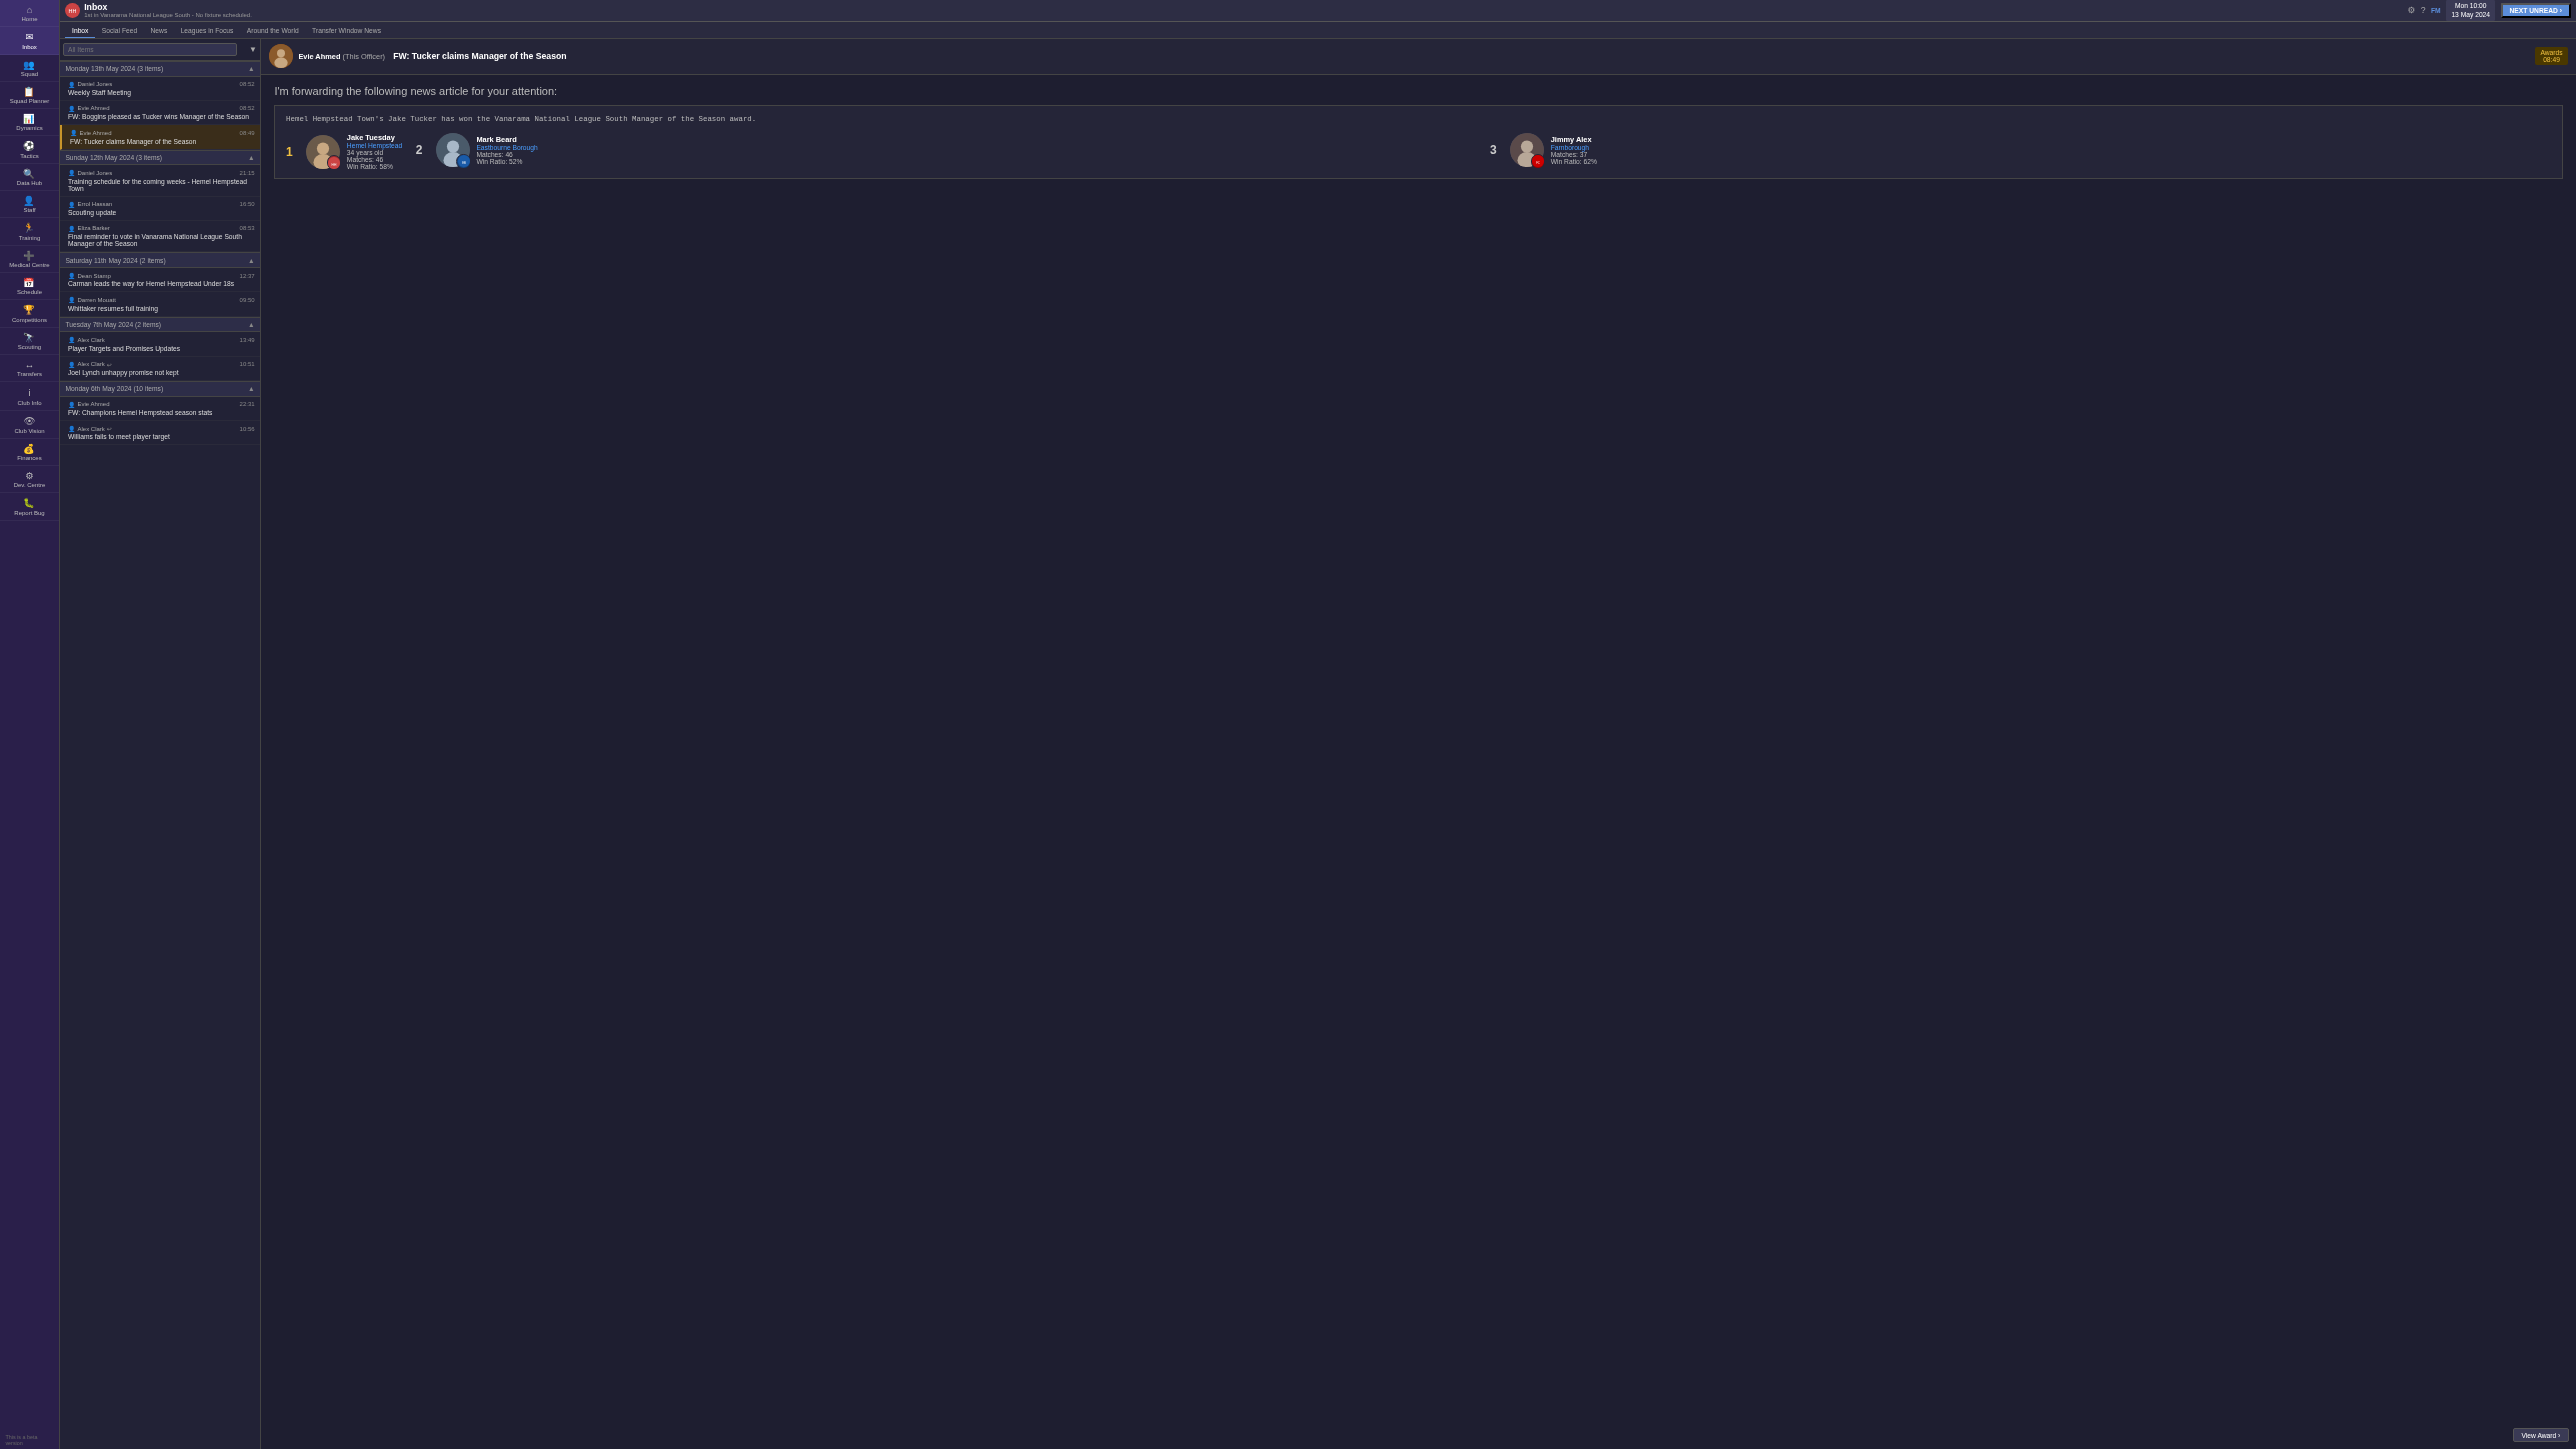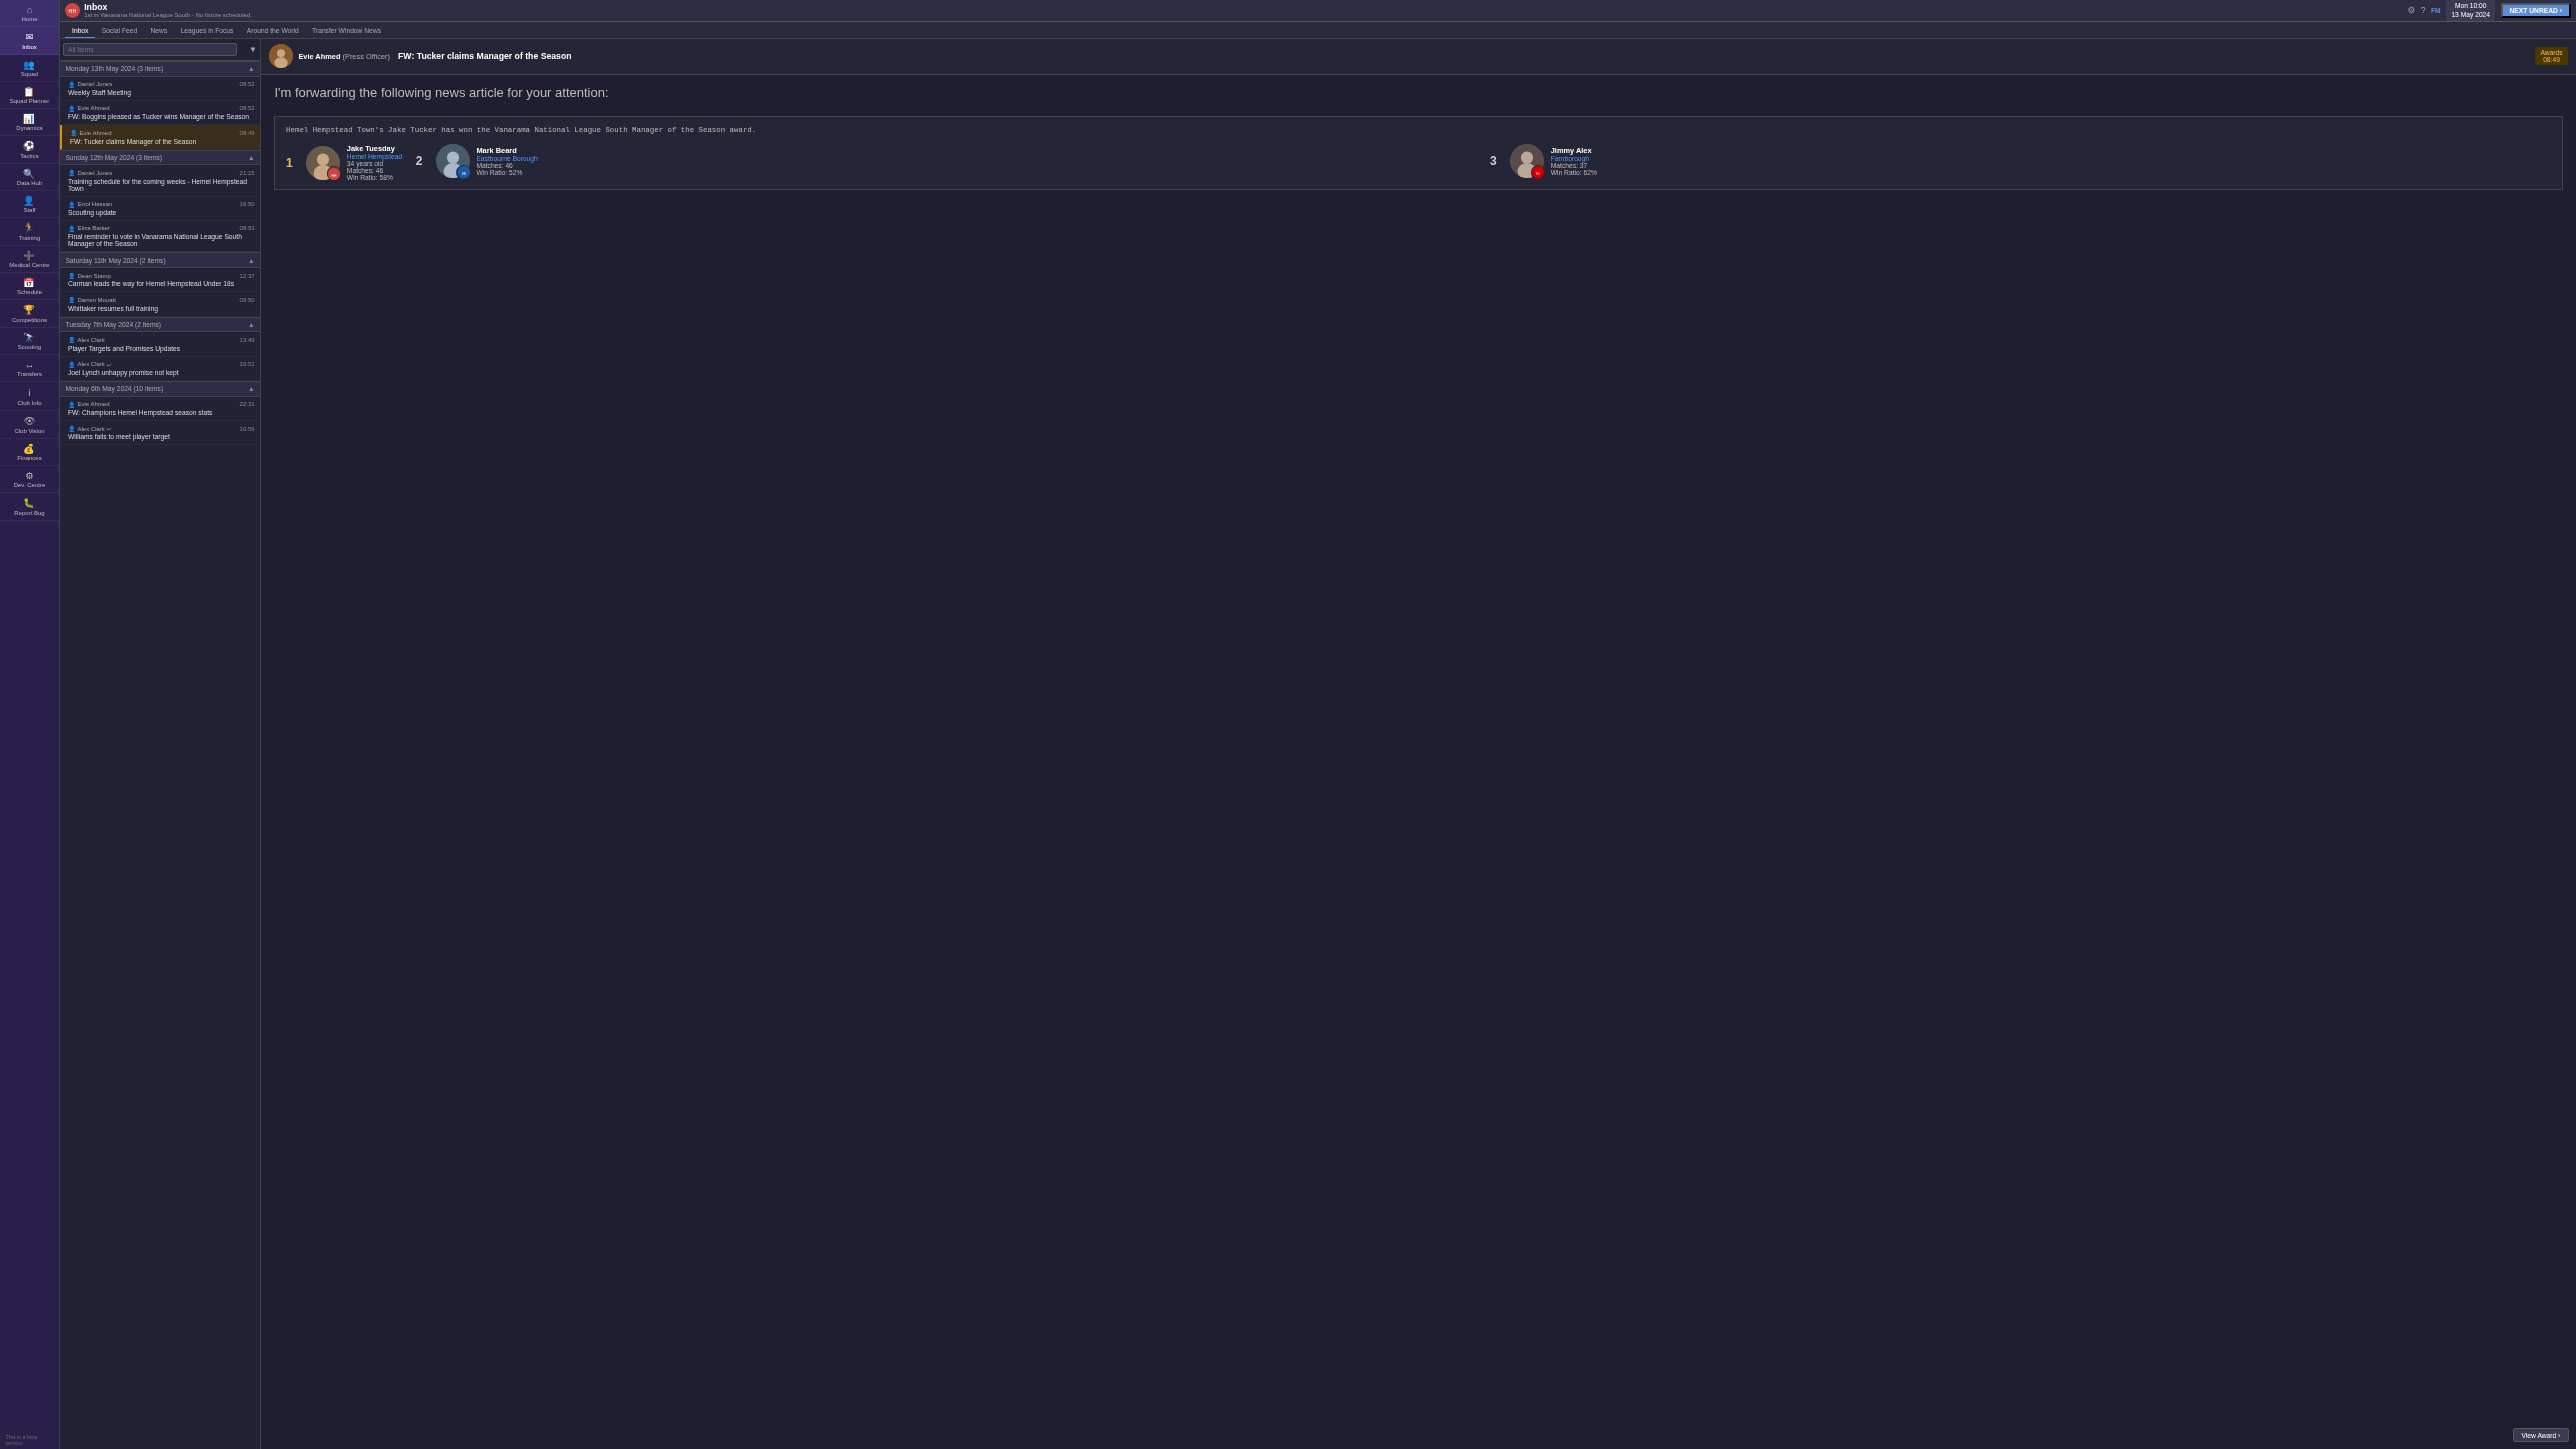--- a/index.html
+++ b/index.html
@@ -64,21 +64,21 @@
     #message-header .sender-info .sender-name { color: #fff; font-size: 7.4px; font-weight: bold; }
     #message-header .subject-line { color: #fff; font-size: 8.7px; font-weight: bold; margin-left: 2.7px; }
     #message-header .spacer { flex: 1; }
     #message-header .awards-badge { background: #4a3800; color: #f0c040; padding: 2px 5.4px; border-radius: 2px; font-size: 6.7px; text-align: center; display: flex; flex-direction: column; align-items: center; }
 
     #message-body { flex: 1; overflow-y: auto; padding: 10.7px 13.4px; }
     #message-body::-webkit-scrollbar { width: 2.7px; }
     #message-body::-webkit-scrollbar-track { background: #1a1a28; }
     #message-body::-webkit-scrollbar-thumb { background: #555; }
 
-    .message-intro { color: #bbb; font-size: 13px; margin-bottom: 16px; }
+    .message-intro { color: #bbb; font-size: 11px; margin-bottom: 8px; }
     .article-box { background: #252538; border: 0.7px solid #444; padding: 8px 10.7px; }
     .article-title { color: #fff; font-size: 10.7px; font-weight: bold; margin-bottom: 5.4px; }
     .article-text { color: #bbb; font-size: 7.4px; margin-bottom: 5.4px; line-height: 1.5; font-family: Liberation Mono, monospace; }
 
     
     .fya-badge { background: #20b2aa; color: #fff; padding: 1.3px 5.4px; font-size: 6px; font-weight: bold; margin-bottom: 5.4px; display: inline-block; float: right; }
 
     .award-positions { display: flex; gap: 13.4px; margin-top: 8px; align-items: flex-start; }
     .position-card { display: flex; gap: 6.7px; align-items: center; }
     .position-number { font-size: 12px; color: #aaa; font-weight: bold; min-width: 13.4px; }
@@ -415,21 +415,21 @@
       <div id="message-header">
         <div class="sender-avatar">
           <svg width="24" height="24" viewBox="0 0 36 36">
             <circle cx="18" cy="18" r="18" fill="#8b5a2b"></circle>
             <circle cx="18" cy="14" r="6" fill="#c8a882"></circle>
             <ellipse cx="18" cy="28" rx="10" ry="8" fill="#c8a882"></ellipse>
           </svg>
         </div>
         <div class="sender-info">
           <div class="sender-name">
-            <span>Evie Ahmed</span> <span style="color:#aaa;font-weight:normal;">(Press Officer)</span>
+            <span>Evie Ahmed</span> <span style="color:#aaa;font-weight:normal;">(This Officer)</span>
           </div>
         </div>
         <div class="subject-line">FW: Tucker claims Manager of the Season</div>
         <div class="spacer"></div>
         <div class="awards-badge">
           <span>Awards</span>
           <span>08:49</span>
         </div>
       </div>
 

